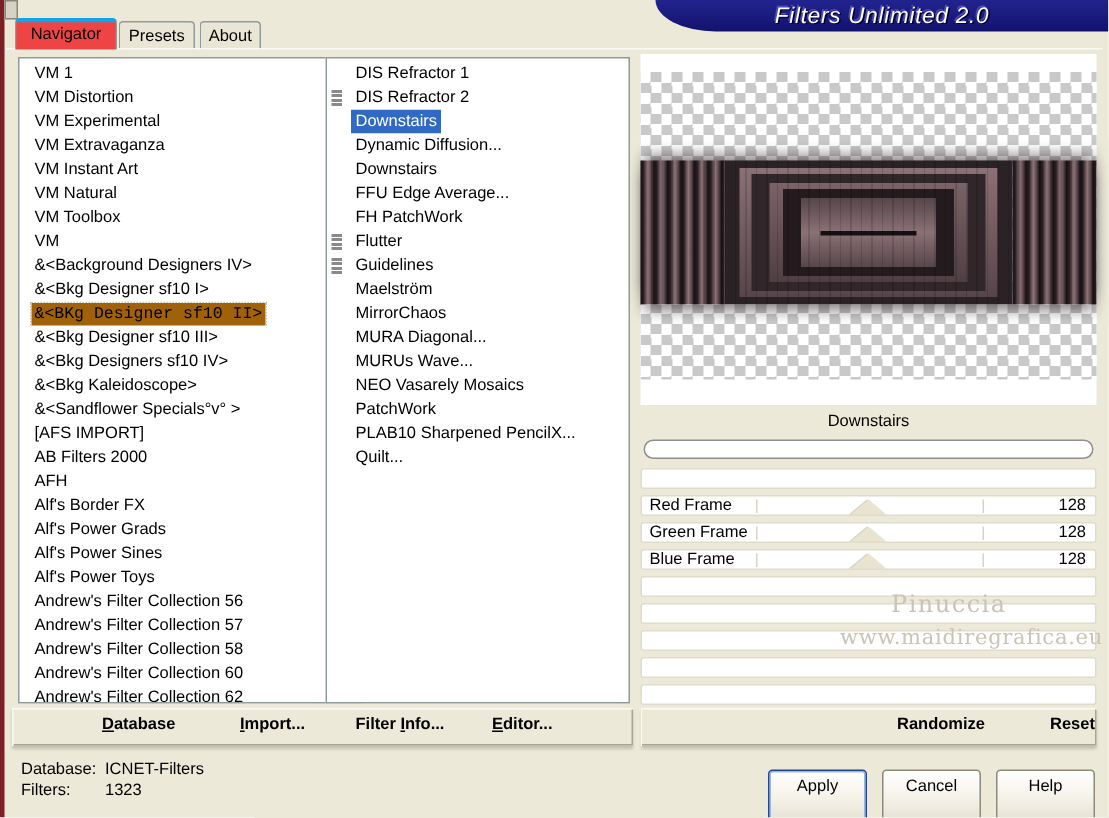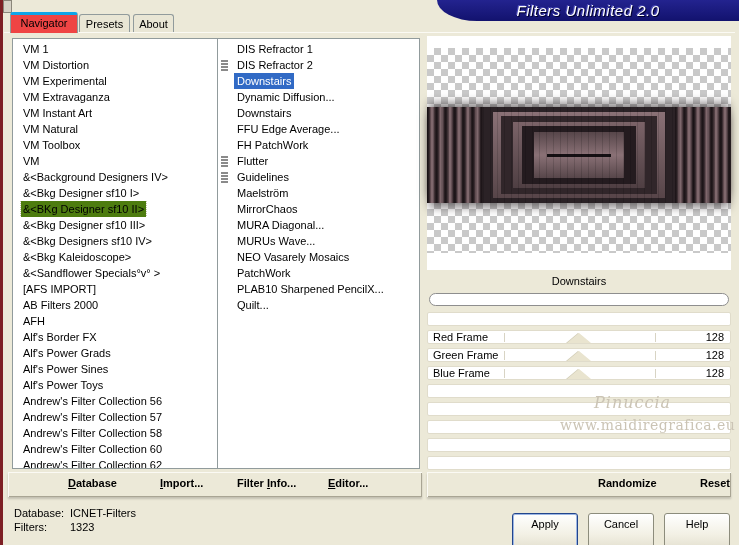--- a/index.html
+++ b/index.html
@@ -24,21 +24,21 @@
   .tab.i1{left:79px;top:14px;width:51px;height:19px;background:#E9E6D5;line-height:18px;}
   .tab.i2{left:133px;top:14px;width:41px;height:19px;background:#E9E6D5;line-height:18px;}
   .tab-baseline{position:absolute;left:4px;right:4px;top:32px;height:1px;background:#FBFAF4;z-index:1;}
 
   
   .listbox{position:absolute;top:38px;height:431px;background:#fff;border:1px solid #919B9C;box-sizing:border-box;overflow:hidden;}
   .clist{left:12px;width:229px;padding:2px 18px 0 0;}
   .flist{left:217px;width:203px;padding:2px 0 0 0;}
   .lrow{height:16px;line-height:16px;padding-left:8px;white-space:nowrap;overflow:hidden;}
   .lrow .ltxt{display:inline-block;padding:0 2px;}
-  .lrow.sel .ltxt{background:#4d7c0f;outline:1px dotted #C6C2AC;}
+  .lrow.sel .ltxt{background:#a16207;outline:1px dotted #C6C2AC;font-family:Liberation Mono, monospace;}
   .frow{position:relative;height:16px;line-height:16px;white-space:nowrap;overflow:hidden;}
   .frow .ftxt{display:inline-block;margin-left:16px;padding:0 3px;}
   .frow.sel .ftxt{background:#316AC5;color:#fff;}
   .picon{position:absolute;left:3px;top:3px;width:7px;height:11px;
     background:repeating-linear-gradient(180deg,#8A8A8A 0 2px,transparent 2px 3px);}
 
   
   .sbar{position:absolute;right:0;top:0;bottom:0;width:16px;background:#F2F0E9;border-left:1px solid #DAD7C9;box-sizing:border-box;}
   .sbtn{position:absolute;left:0;width:16px;height:16px;background:linear-gradient(180deg,#F4F8FE,#CBDAF8);
     border:1px solid #9EB6E4;border-radius:2px;box-sizing:border-box;display:flex;align-items:center;justify-content:center;}
@@ -82,21 +82,21 @@
   .srow .lab{position:absolute;left:5px;top:0;line-height:13px;}
   .srow .val{position:absolute;right:6px;top:0;line-height:13px;}
   .srow .tick{position:absolute;top:2px;width:1px;height:9px;background:#D8D4C4;}
   .srow .tick.t1{left:25%;}
   .srow .tick.t2{left:75%;}
   .thumb{position:absolute;left:50%;bottom:0;transform:translateX(-50%);width:0;height:0;
     border-left:12px solid transparent;border-right:12px solid transparent;border-bottom:10px solid #E9E4CF;
     filter:drop-shadow(-1px 0 0 #CFCAB4);}
 
   .wm{position:absolute;color:#CBC4B5;font-family:"DejaVu Serif",serif;pointer-events:none;}
-  .wm.l1{left:594px;top:393px;font-size:16px;letter-spacing:1px;font-style:italic;}
+  .wm.l1{left:594px;top:393px;font-size:16px;letter-spacing:1px;}
   .wm.l2{left:560px;top:417px;font-size:14px;letter-spacing:.5px;}
 
   
   .mbar{position:absolute;top:472px;height:25px;background:#ECE9D8;box-sizing:border-box;
     box-shadow:inset 1px 1px 0 #FBFAF4,inset -1px -1px 0 #A9A594,0 2px 2px rgba(0,0,0,.18);}
   .mbar.left{left:8px;width:414px;}
   .mbar.right{left:427px;width:304px;}
   .mitem{position:absolute;top:5px;font-weight:bold;cursor:default;padding-left:33px;}
   .mitem .accel{text-decoration:underline;}
 

